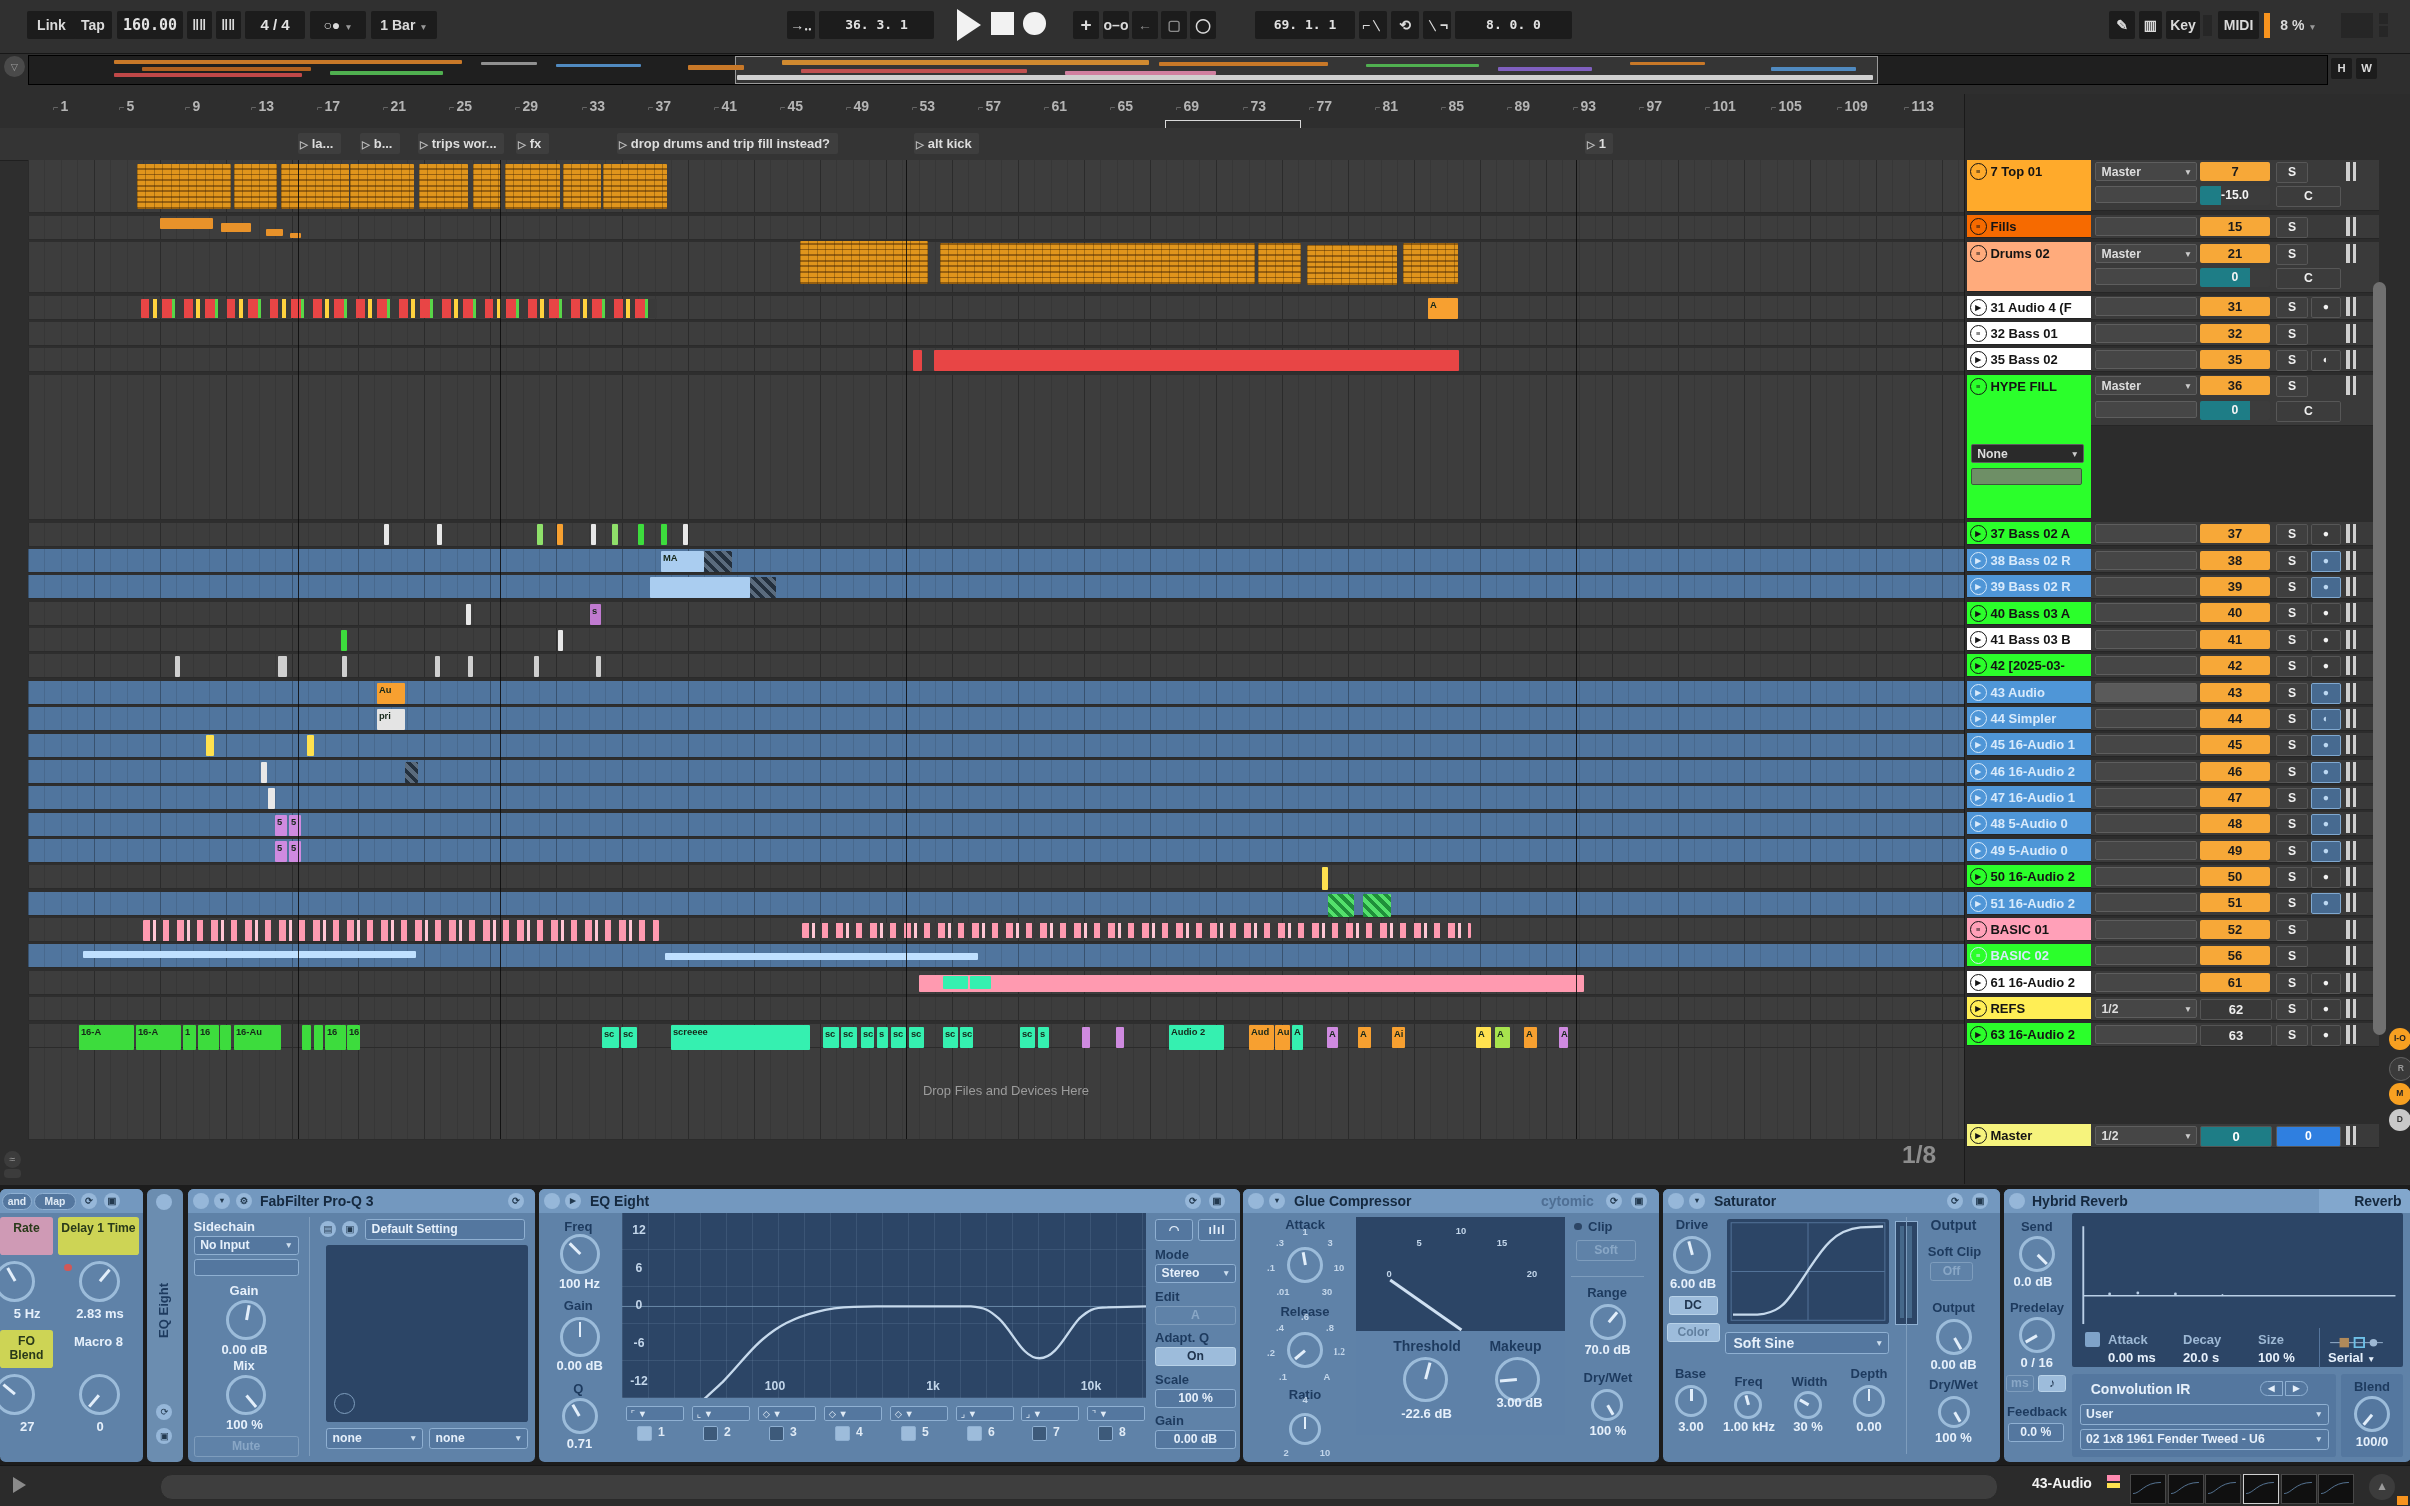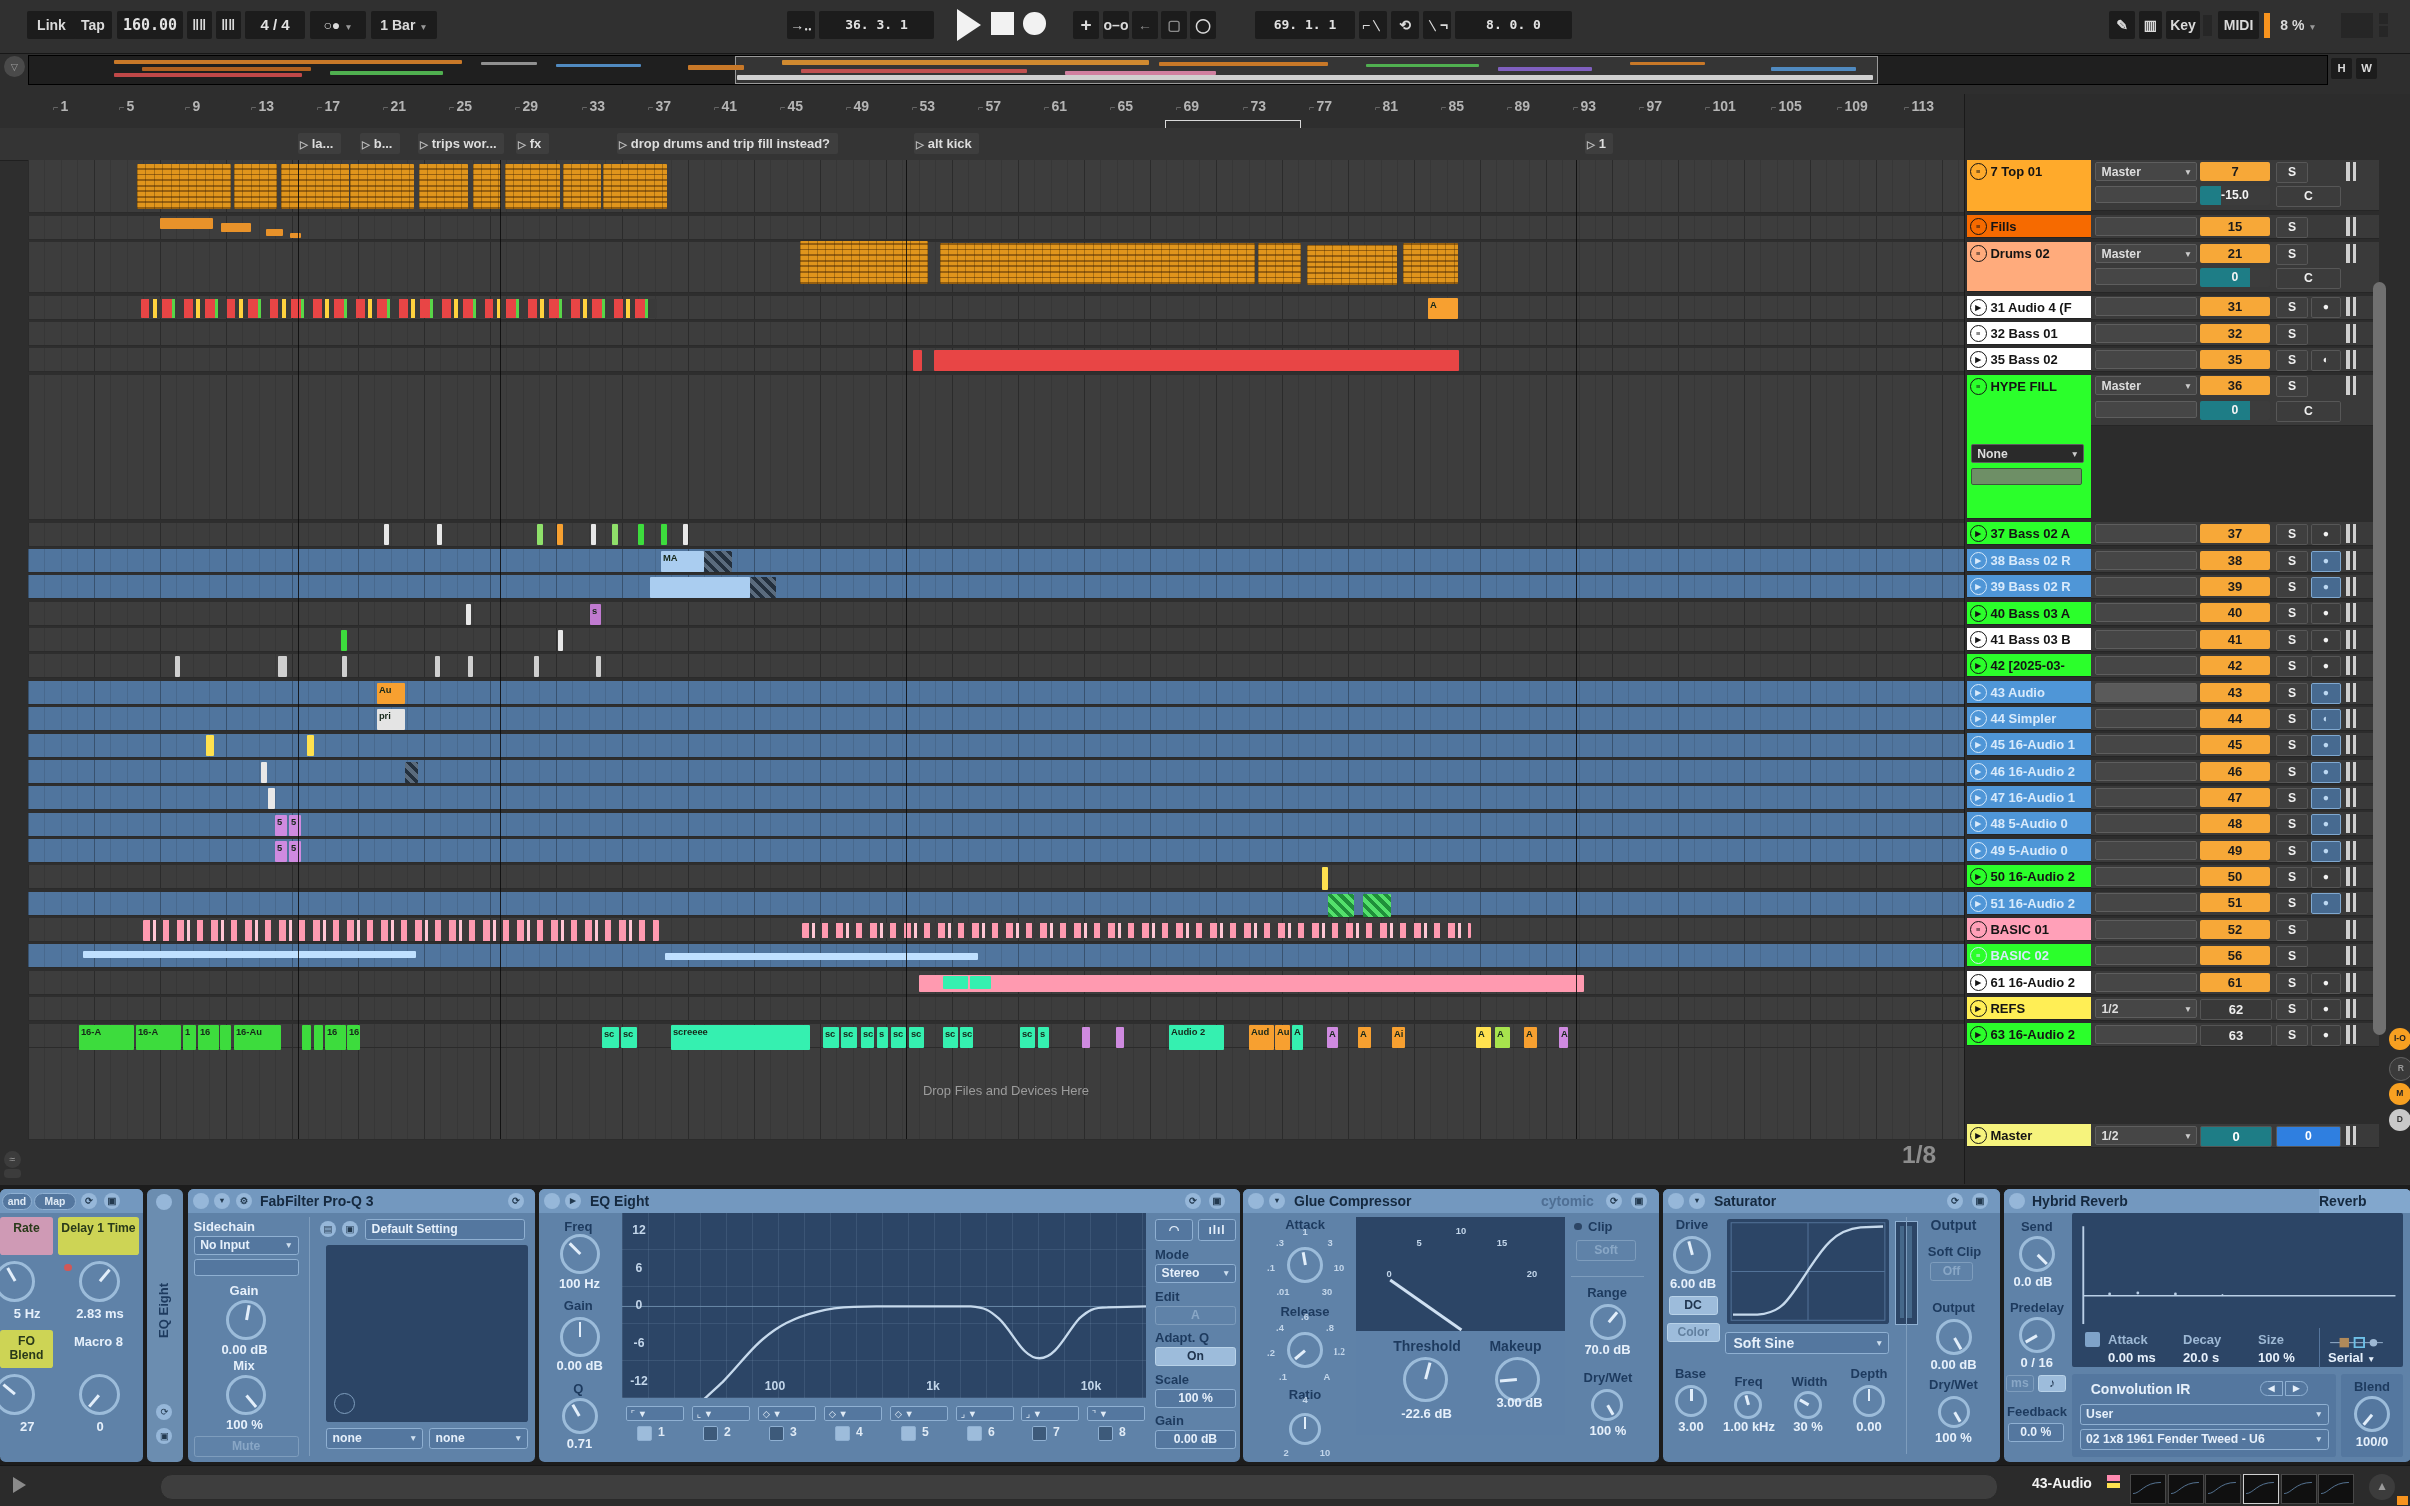--- a/index.html
+++ b/index.html
@@ -1077,21 +1077,21 @@
       <div class="kn" style="left:275px;top:207px;width:32px;height:32px">
           <i style="transform:rotate(150deg)"></i>
         </div>
       <div class="dval" style="left:250px;top:241px;width:81px">100 %</div>
     </div>
 
     <div class="dev" style="left:2004px;width:407px">
       <div class="dtitle">
         <div class="circ" style="left:4.7px"></div>
         <span style="margin-left:28px">Hybrid Reverb</span>
-        <div class="abs" style="left:315px;top:0;width:92px;height:24.5px;background:#82a7cd;border-radius:0 5.6px 0 0;text-align:left;padding-right:9.4px;box-sizing:border-box"><span>Reverb</span></div>
+        <div class="abs" style="left:315px;top:0;width:92px;height:24.5px;background:#82a7cd;border-radius:0 5.6px 0 0;text-align:right;padding-right:9.4px;box-sizing:border-box"><span>Reverb</span></div>
       </div>
       <div class="dlab" style="left:3.8px;top:30px;width:58px">Send</div>
       <div class="kn" style="left:15px;top:47px;width:36px;height:36px">
           <i style="transform:rotate(135deg)"></i>
         </div>
       <div class="dval" style="left:0;top:85px;width:58px">0.0 dB</div>
       <div class="dlab" style="left:0px;top:111px;width:66px">Predelay</div>
       <div class="kn" style="left:15px;top:128px;width:36px;height:36px">
           <i style="transform:rotate(-120deg)"></i>
         </div>

